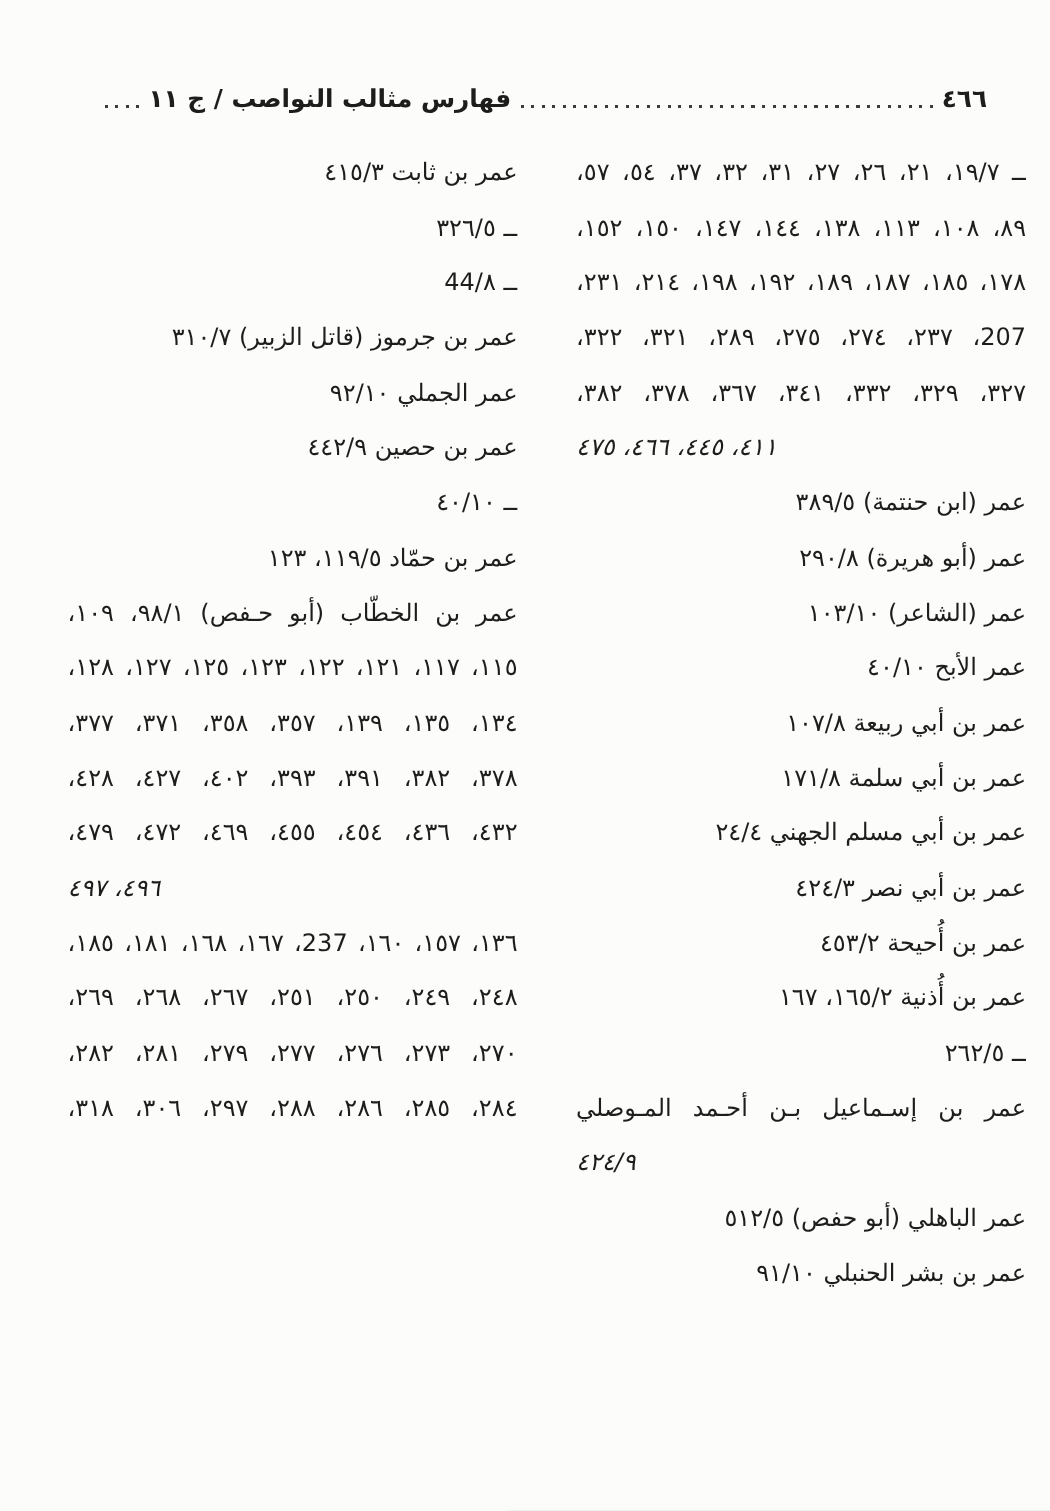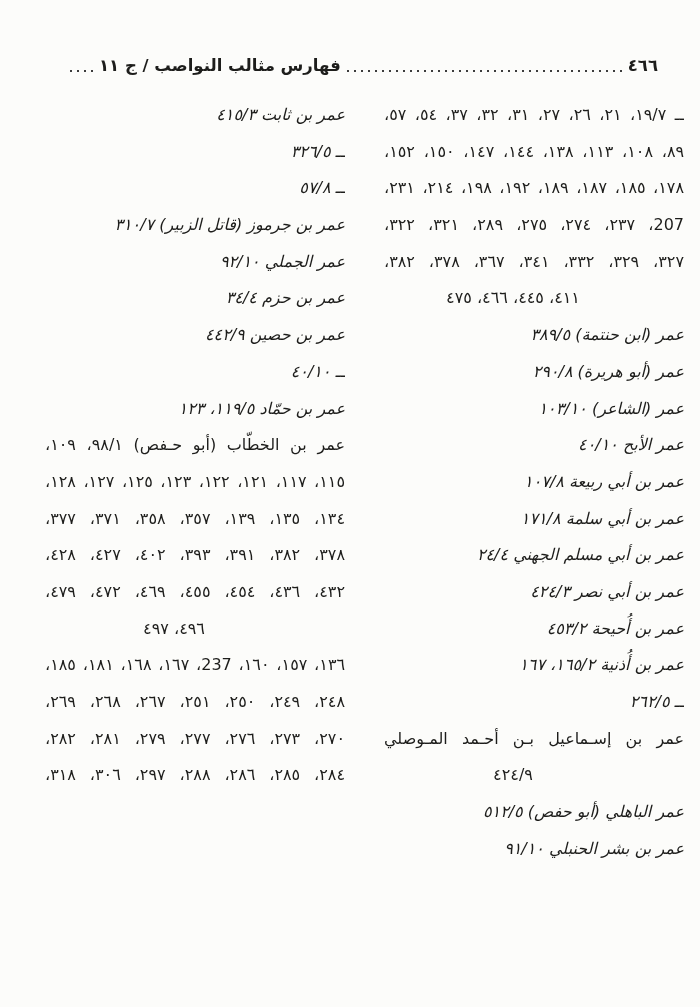--- a/index.html
+++ b/index.html
@@ -32,23 +32,23 @@
     position:absolute;top:97px;width:300px;
     font-size:16px;
     direction:rtl;
   }
   .col-right{left:384px;}
   .col-left{left:45px;}
   .line{
     height:36.7px;line-height:36.7px;
     overflow:hidden;white-space:nowrap;
   }
-  .line.entry{text-align:right;font-style:italic;}
+  .line.entry{text-align:right;}
   .line.full{text-align:justify;text-align-last:justify;white-space:normal;}
-  .line.end{text-align:center;padding-right:42px;}
+  .line.end{text-align:left;padding-right:42px;font-style:italic;}
 </style>
 </head>
 <body>
 
 <div class="page">
 
   <div class="header">
     <span class="pnum">٤٦٦</span>
     <span class="leader"></span>
     <span class="htitle">فهارس مثالب النواصب / ج ١١</span>
@@ -75,24 +75,23 @@
       <div class="line entry">ــ ٢٦٢/٥</div>
       <div class="line full">عمر بن إسـماعيل بـن أحـمد المـوصلي</div>
       <div class="line end">٤٢٤/٩</div>
       <div class="line entry">عمر الباهلي (أبو حفص) ٥١٢/٥</div>
       <div class="line entry">عمر بن بشر الحنبلي ٩١/١٠</div>
     </div>
 
   <div class="col col-left">
       <div class="line entry">عمر بن ثابت ٤١٥/٣</div>
       <div class="line entry">ــ ٣٢٦/٥</div>
-      <div class="line entry">ــ ٥٧/٨</div>
+      <div class="line entry">ــ 44/٨</div>
       <div class="line entry">عمر بن جرموز (قاتل الزبير) ٣١٠/٧</div>
       <div class="line entry">عمر الجملي ٩٢/١٠</div>
-      <div class="line entry">عمر بن حزم ٣٤/٤</div>
       <div class="line entry">عمر بن حصين ٤٤٢/٩</div>
       <div class="line entry">ــ ٤٠/١٠</div>
       <div class="line entry">عمر بن حمّاد ١١٩/٥، ١٢٣</div>
       <div class="line full">عمر بن الخطّاب (أبو حـفص) ٩٨/١، ١٠٩،</div>
       <div class="line full">١١٥، ١١٧، ١٢١، ١٢٢، ١٢٣، ١٢٥، ١٢٧، ١٢٨،</div>
       <div class="line full">١٣٤، ١٣٥، ١٣٩، ٣٥٧، ٣٥٨، ٣٧١، ٣٧٧،</div>
       <div class="line full">٣٧٨، ٣٨٢، ٣٩١، ٣٩٣، ٤٠٢، ٤٢٧، ٤٢٨،</div>
       <div class="line full">٤٣٢، ٤٣٦، ٤٥٤، ٤٥٥، ٤٦٩، ٤٧٢، ٤٧٩،</div>
       <div class="line end">٤٩٦، ٤٩٧</div>
       <div class="line full">١٣٦، ١٥٧، ١٦٠، 237، ١٦٧، ١٦٨، ١٨١، ١٨٥،</div>

